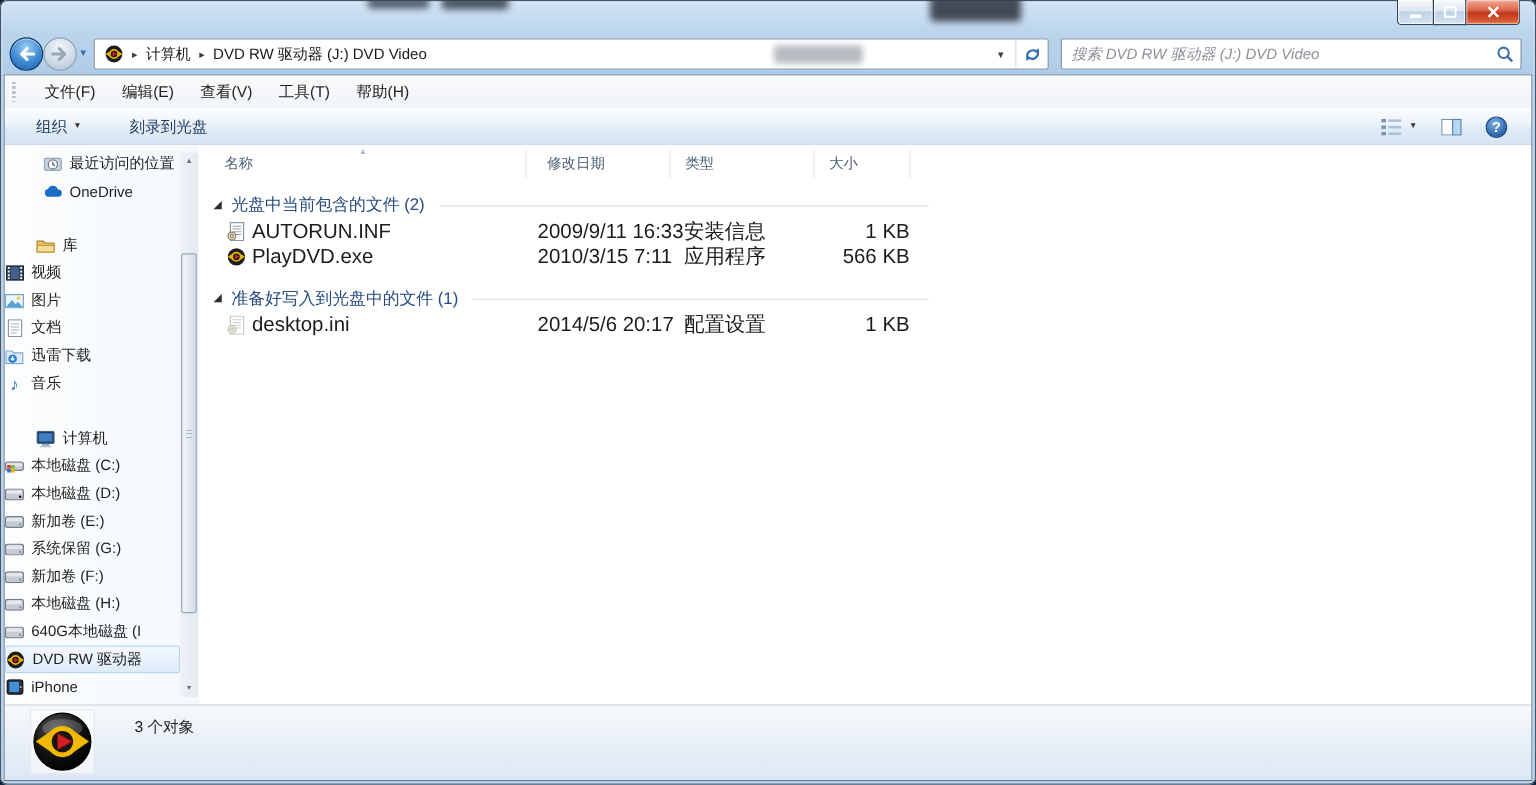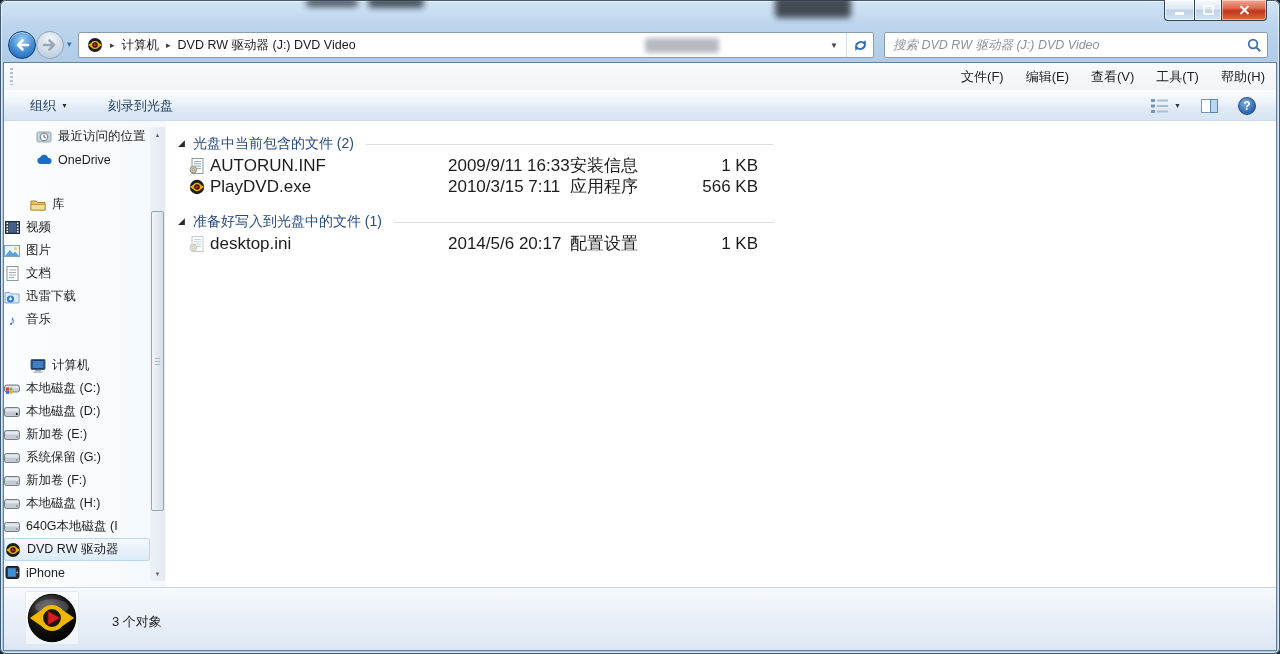--- a/index.html
+++ b/index.html
@@ -55,21 +55,21 @@
   .search-box input { flex:1; border:none; outline:none; height:100%; padding:0 8px;
                 font-size:12.5px; font-family:inherit; background:transparent; color:#a16207; }
   .search-box input::placeholder { font-style:italic; color:#8d9298; }
   .search-icon-wrap { width:26px; display:flex; justify-content:center; }
 
   
   .client { position:absolute; left:3px; right:3px; top:62px; bottom:3px;
             background:#fff; border:1px solid #64819e; }
 
   .menubar { position:relative; height:27px; background:linear-gradient(#f9fafb,#f1f4f8);
-             display:flex; align-items:center;justify-content:flex-end; }
+             display:flex; align-items:center; }
   .menubar .grip { position:absolute; left:6px; top:5px; bottom:5px; width:3px;
              background:repeating-linear-gradient(#b6c1cc 0 2px, transparent 2px 4px); }
   .menu-item { font-size:13px; color:#1e1e1e; padding:0 11px; }
   .menu-item:first-of-type { margin-left:22px; }
 
   .toolbar { height:31px; background:linear-gradient(#fafdff,#ecf3fa 40%,#dfeaf6 60%,#d7e4f2);
              border-top:1px solid #fff; border-bottom:1px solid #ccdaea;
              display:flex; align-items:center; position:relative; }
   .tool-btn { font-size:13px; color:#1e395b; padding:4px 9px; display:flex; align-items:center; gap:5px; }
   .tool-btn.first { margin-left:17px; }
@@ -133,21 +133,21 @@
   .ficon { width:16px; height:16px; flex:0 0 16px; }
   .ficon.faded { opacity:.5; }
 
   
   .statusbar { position:absolute; left:0; right:0; bottom:0; height:63px;
                border-top:1px solid #ccd5df;
                background:linear-gradient(#f6f9fc,#e7eef7 60%,#dde7f3); }
   .status-icon { position:absolute; left:21px; top:3px; width:54px; height:54px;
                background:rgba(255,255,255,.55); border:1px solid #e3e9f0; border-radius:2px;
                display:flex; align-items:center; justify-content:center; }
-  .status-text { position:absolute; left:108px; top:25px; font-size:13px; color:#1e1e1e; }
+  .status-text { position:absolute; left:108px; top:9px; font-size:13px; color:#1e1e1e; }
 </style>
 </head>
 <body>
 
 <div class="window">
 
   <div class="blob b1"></div>
   <div class="blob b2"></div>
   <div class="blob b3"></div>
 
@@ -469,20 +469,35 @@
         <div class="sb-scroll">
           <div class="sb-arrow up">▲</div>
           <div class="sb-thumb">
               <div class="grip"></div>
             </div>
           <div class="sb-arrow down">▼</div>
         </div>
       </div>
 
       <div class="file-pane">
+        <div class="col-headers">
+          <span class="sort-arrow">▲</span>
+          <div class="col c-name">
+              <span>名称</span>
+            </div>
+          <div class="col c-date">
+              <span>修改日期</span>
+            </div>
+          <div class="col c-type">
+              <span>类型</span>
+            </div>
+          <div class="col c-size">
+              <span>大小</span>
+            </div>
+        </div>
 
         <div class="list">
 
           <div class="group">
             <div class="group-header">
               <span class="expander">◢</span>
               <span class="group-title">光盘中当前包含的文件 (2)</span>
               <span class="group-line"></span>
             </div>
             <div class="frow">

